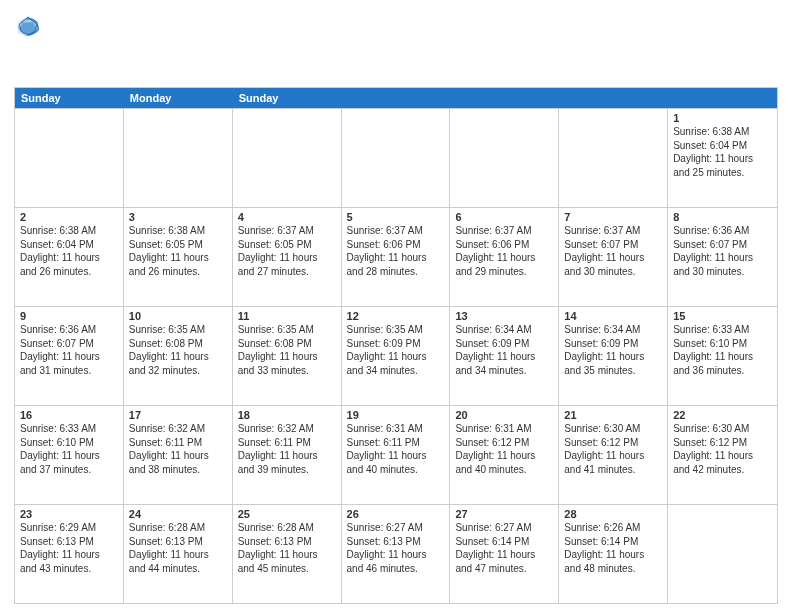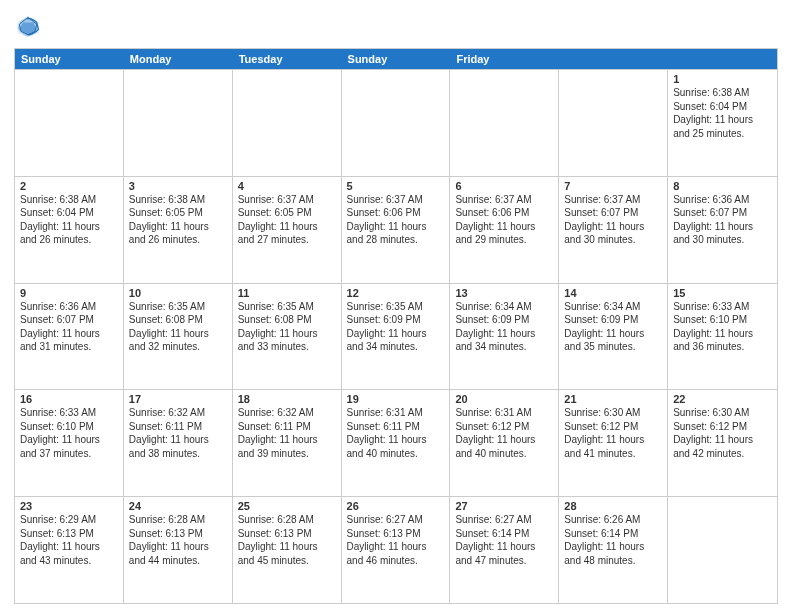--- a/index.html
+++ b/index.html
@@ -59,20 +59,21 @@
     }
     .location {
       font-size: 13px;
       color: #555;
     }
     .calendar {
       flex: 1;
       display: flex;
       flex-direction: column;
       border: 1px solid #ccc;
+      margin-top: 39px;
     }
     .day-headers {
       display: grid;
       grid-template-columns: repeat(7, 1fr);
       background: #2176c7;
     }
     .day-header {
       color: #fff;
       font-size: 11px;
       font-weight: bold;
@@ -141,23 +142,21 @@
     <div class="title-block">
       <div class="month-year"></div>
       <div class="location"></div>
     </div>
   </div>
 
   <div class="calendar">
     <div class="day-headers">
     <div class="day-header">Sunday</div>
         <div class="day-header">Monday</div>
-        <div class="day-header">Tuesday</div>
         <div class="day-header">Sunday</div>
-        <div class="day-header">Friday</div>
       </div>
     <div class="weeks">
     <div class="week-row">
           <div class="day-cell empty-cell"></div>
           <div class="day-cell empty-cell"></div>
           <div class="day-cell empty-cell"></div>
           <div class="day-cell empty-cell"></div>
           <div class="day-cell empty-cell"></div>
           <div class="day-cell empty-cell"></div>
           <div class="day-cell">

